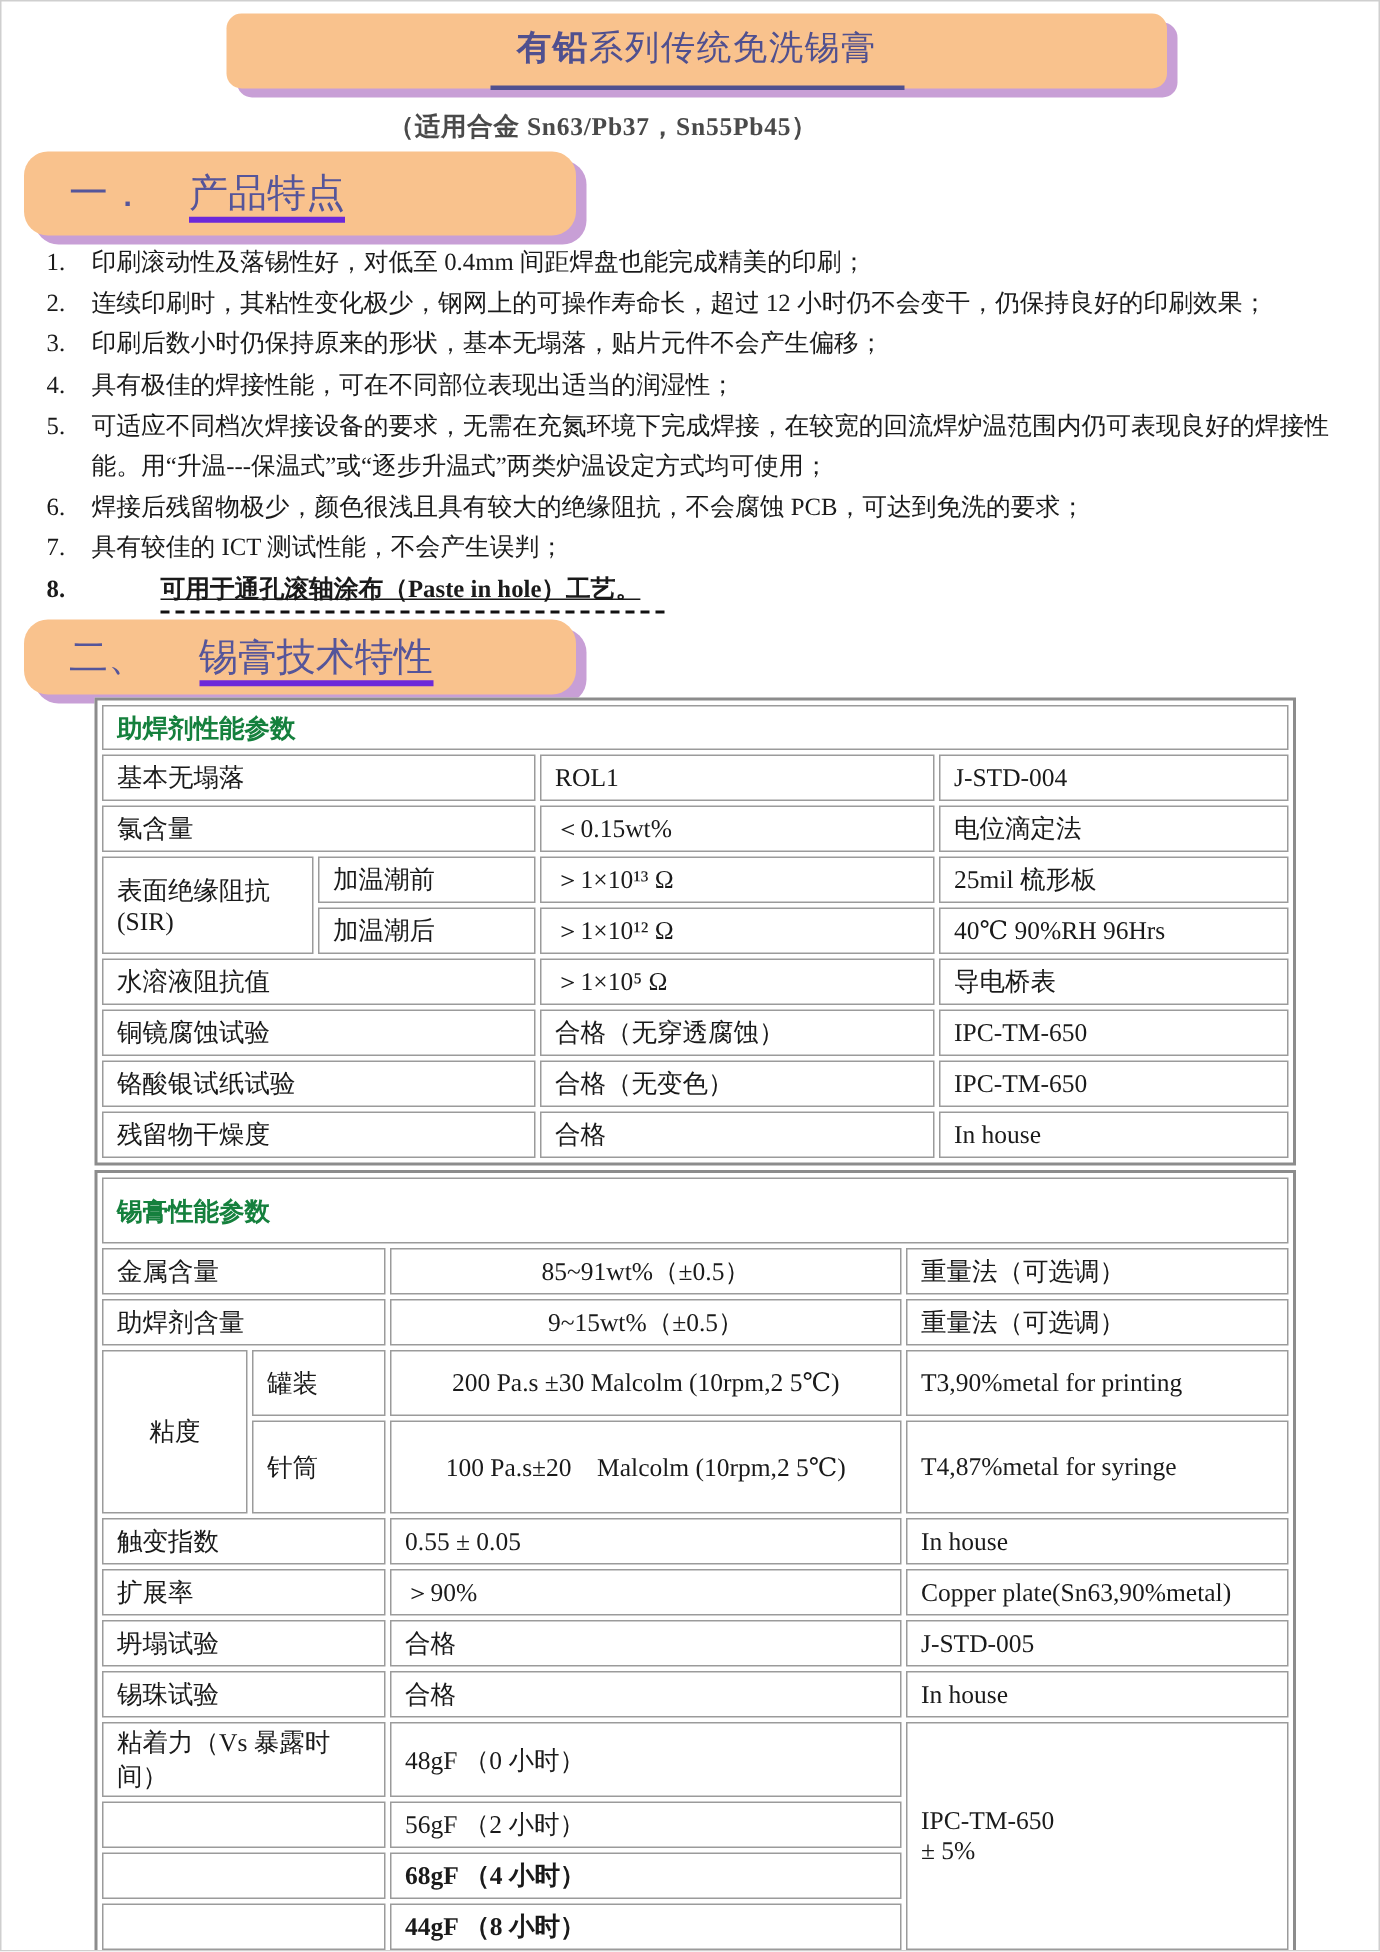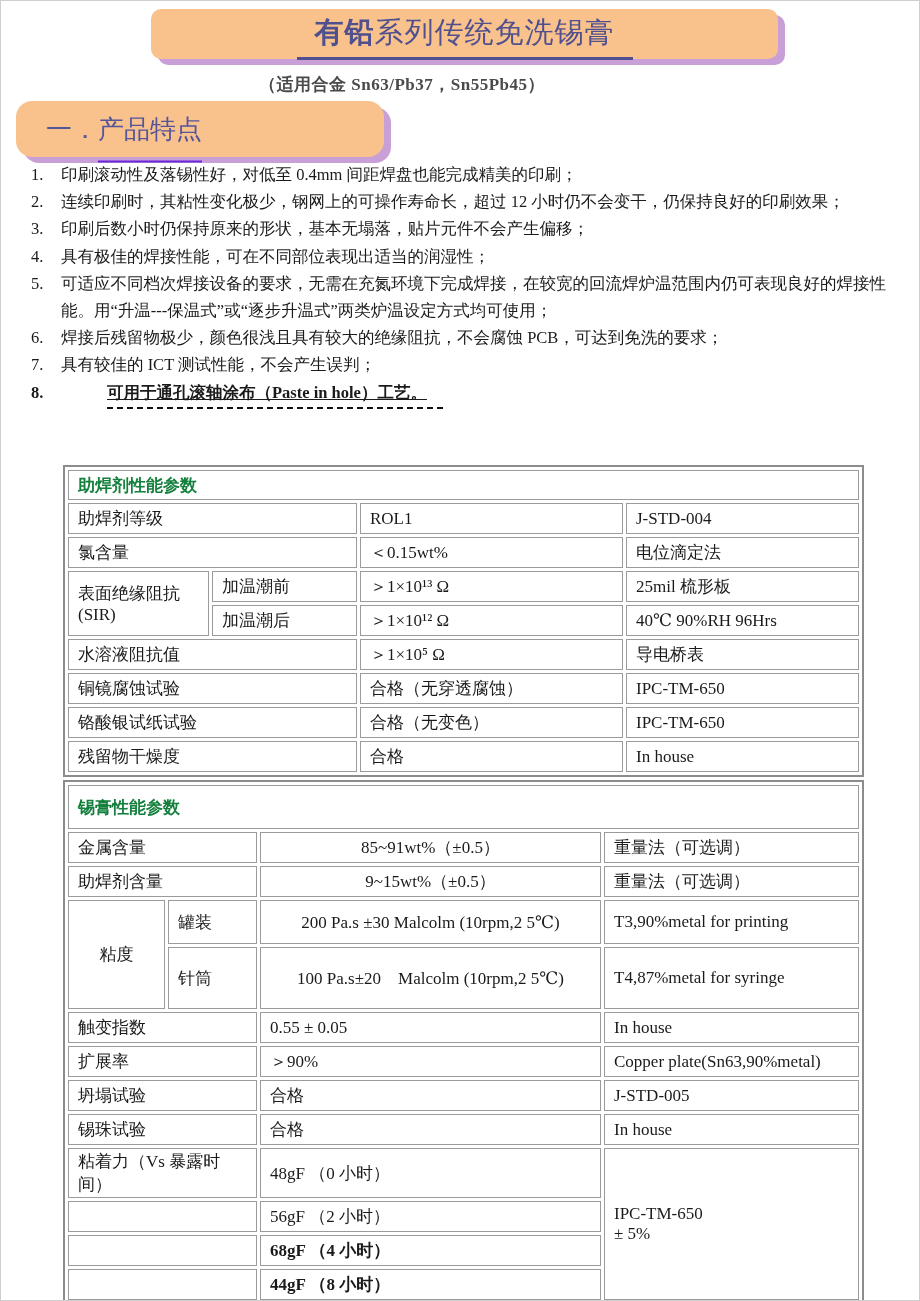--- a/index.html
+++ b/index.html
@@ -8,32 +8,32 @@
     font-family:"Liberation Serif","DejaVu Serif",serif;color:#1a1a1a;
     overflow:hidden;border:1px solid #cfcfcf;box-sizing:border-box;
   }
   
   .banner{
     position:absolute;background:#f9c28d;border-radius:10px;
     box-shadow:7px 6px 0 0 #c89fd6;
   }
   .title-banner{left:150px;top:8px;width:627px;height:50px;text-align:center;}
   .title-banner .ttl{
-    display:inline-block;line-height:46px;font-size:29px;color:#50508f;
+    display:inline-block;line-height:46px;font-size:23px;color:#50508f;
     border-bottom:3px solid #50508f;padding:0 18px 2px 18px;letter-spacing:1px;
   }
   .title-banner .ttl b{font-weight:bold;}
   .sec-banner{border-radius:16px;}
   .sec1{left:15px;top:100px;width:368px;height:56px;}
   .sec2{left:15px;top:412px;width:368px;height:50px;}
   .sec-banner .sh{
     position:absolute;left:30px;top:50%;transform:translateY(-50%);
     font-size:26px;color:#55559a;white-space:nowrap;
   }
-  .sec-banner .sh .us{border-bottom:2px solid #6d28d9;padding-bottom:17px;}
+  .sec-banner .sh .us{border-bottom:4px solid #6d28d9;padding-bottom:1px;margin-left:28px;}
   .subtitle{
     position:absolute;left:0;top:72px;width:802px;text-align:center;
     font-size:17px;font-weight:bold;color:#4a4a4a;letter-spacing:.5px;
   }
   
   .features{position:absolute;left:0;top:160px;width:918px;list-style:none;margin:0;padding:0;}
   .features li{display:flex;align-items:baseline;font-size:16.5px;line-height:27.2px;}
   .features .num{flex:0 0 30px;margin-left:30px;text-align:left;}
   .features .ftext{flex:1;padding-right:16px;}
   .features li.em .num{font-weight:bold;}
@@ -97,35 +97,38 @@
       <li>
         <span class="num">7.</span>
         <span class="ftext">具有较佳的 ICT 测试性能，不会产生误判；</span>
       </li>
       <li class="em">
         <span class="num">8.</span>
         <span class="ftext">可用于通孔滚轴涂布（Paste in hole）工艺。</span>
       </li>
     </ul>
 
+  <div class="banner sec-banner sec2">
+    <span class="sh"><span>二、</span>&nbsp;<span class="us">锡膏技术特性</span></span>
+  </div>
 
   <div class="tables">
     <table class="spec">
       <colgroup>
           <col style="width:141px">
           <col style="width:145px">
           <col style="width:263px">
           <col>
         </colgroup>
       <tbody>
           <tr style="height: 30px;">
             <td colspan="4" class="thead">助焊剂性能参数</td>
           </tr>
           <tr>
-            <td colspan="2">助焊剂等级</td>
+            <td colspan="2">基本无塌落</td>
             <td>ROL1</td>
             <td>J-STD-004</td>
           </tr>
           <tr>
             <td colspan="2">氯含量</td>
             <td>＜0.15wt%</td>
             <td>电位滴定法</td>
           </tr>
           <tr>
             <td rowspan="2">表面绝缘阻抗

